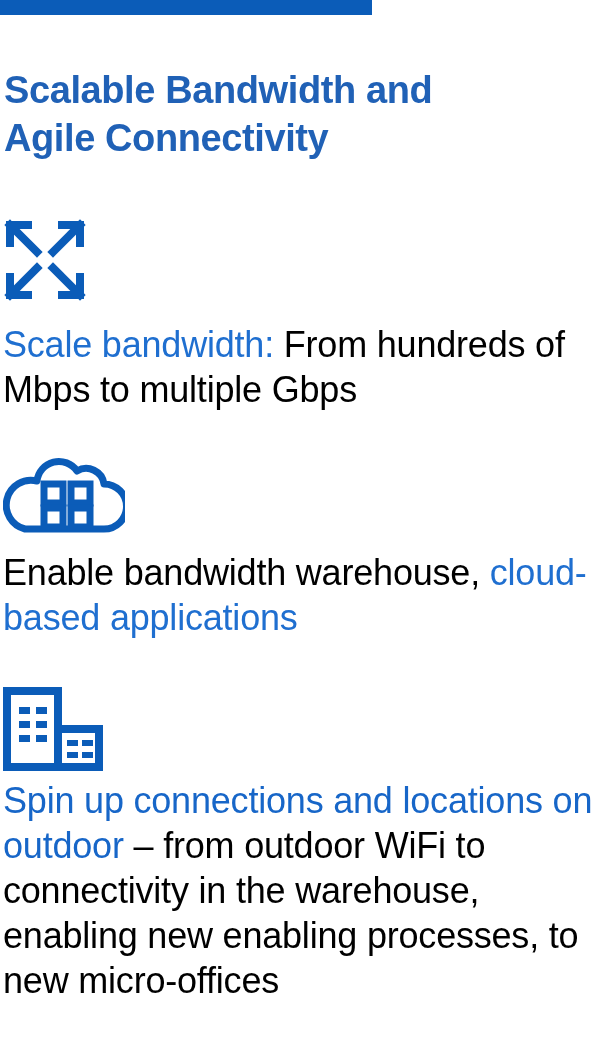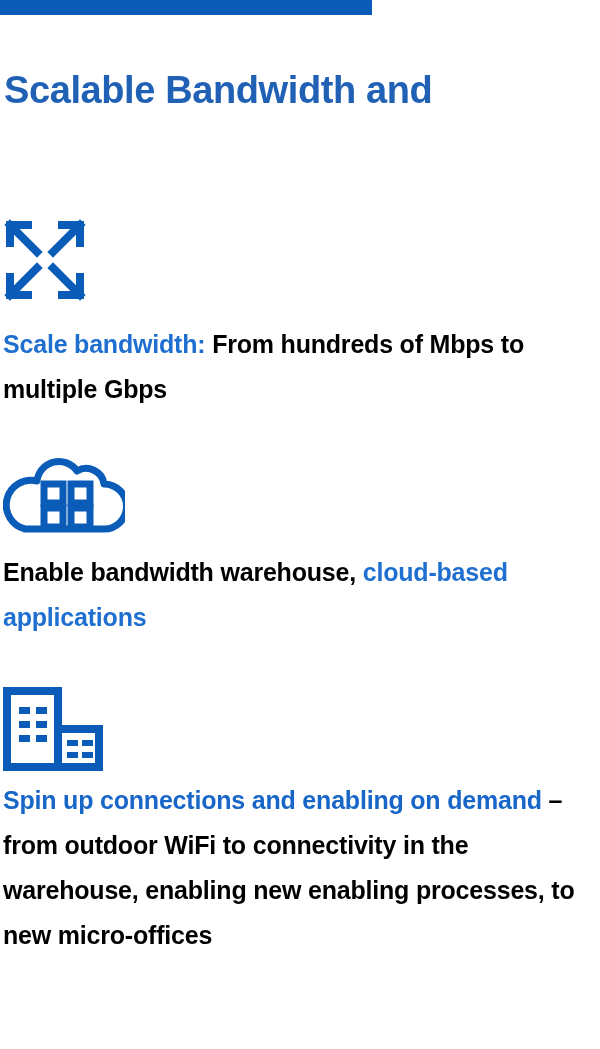--- a/index.html
+++ b/index.html
@@ -57,22 +57,22 @@
     left: 3px;
     display: block;
   }
 
   .body-text {
     position: absolute;
     left: 3px;
     width: 594px;
     margin: 0;
     font-family: "Liberation Sans", sans-serif;
-    font-size: 25px;
-    font-weight: 700;
+    font-size: 36px;
+    font-weight: 400;
     line-height: 45px;
     letter-spacing: -0.2px;
     color: #000000;
   }
   .body-text .blue { color: #1F6FD0; }
   .body-text .blue-d { color: #1766C8; }
   .body-text .black { color: #000000; }
 
   
   #block-scale-bandwidth .icon-wrap { top: 218px; }
@@ -90,20 +90,21 @@
 </style>
 </head>
 <body>
 
 <div class="page">
 
   <div class="accent-bar"></div>
 
   <h1 class="heading">
     <span class="hl">Scalable Bandwidth and</span>
+    <span class="hl">Agile Connectivity</span>
   </h1>
 
   <div class="block" id="block-scale-bandwidth">
     <span class="icon-wrap">
       <svg width="84" height="84" viewBox="0 0 84 84" aria-hidden="true">
         <g fill="none" stroke="#0B5CB8" stroke-width="8" stroke-linecap="square" stroke-linejoin="miter">
 
           <line x1="7" y1="7" x2="34" y2="34"></line>
           <polyline points="7,25 7,7 25,7"></polyline>
 
@@ -155,16 +156,16 @@
         <rect x="33" y="48" width="11" height="7" fill="#0B5CB8"></rect>
 
         <rect x="55" y="42" width="41" height="38" fill="none" stroke="#0B5CB8" stroke-width="8"></rect>
 
         <rect x="64" y="53" width="11" height="6" fill="#0B5CB8"></rect>
         <rect x="79" y="53" width="11" height="6" fill="#0B5CB8"></rect>
         <rect x="64" y="65" width="11" height="6" fill="#0B5CB8"></rect>
         <rect x="79" y="65" width="11" height="6" fill="#0B5CB8"></rect>
       </svg>
     </span>
-    <p class="body-text"><span class="blue-d">Spin up connections and enabling on demand</span><span class="black"> – from outdoor WiFi to connectivity in the warehouse, enabling new enabling processes, to new micro-offices</span></p>
+    <p class="body-text"><span class="blue-d">Spin up connections and locations on outdoor</span><span class="black"> – from outdoor WiFi to connectivity in the warehouse, enabling new enabling processes, to new micro-offices</span></p>
   </div>
 
 </div>
 
 </body></html>

